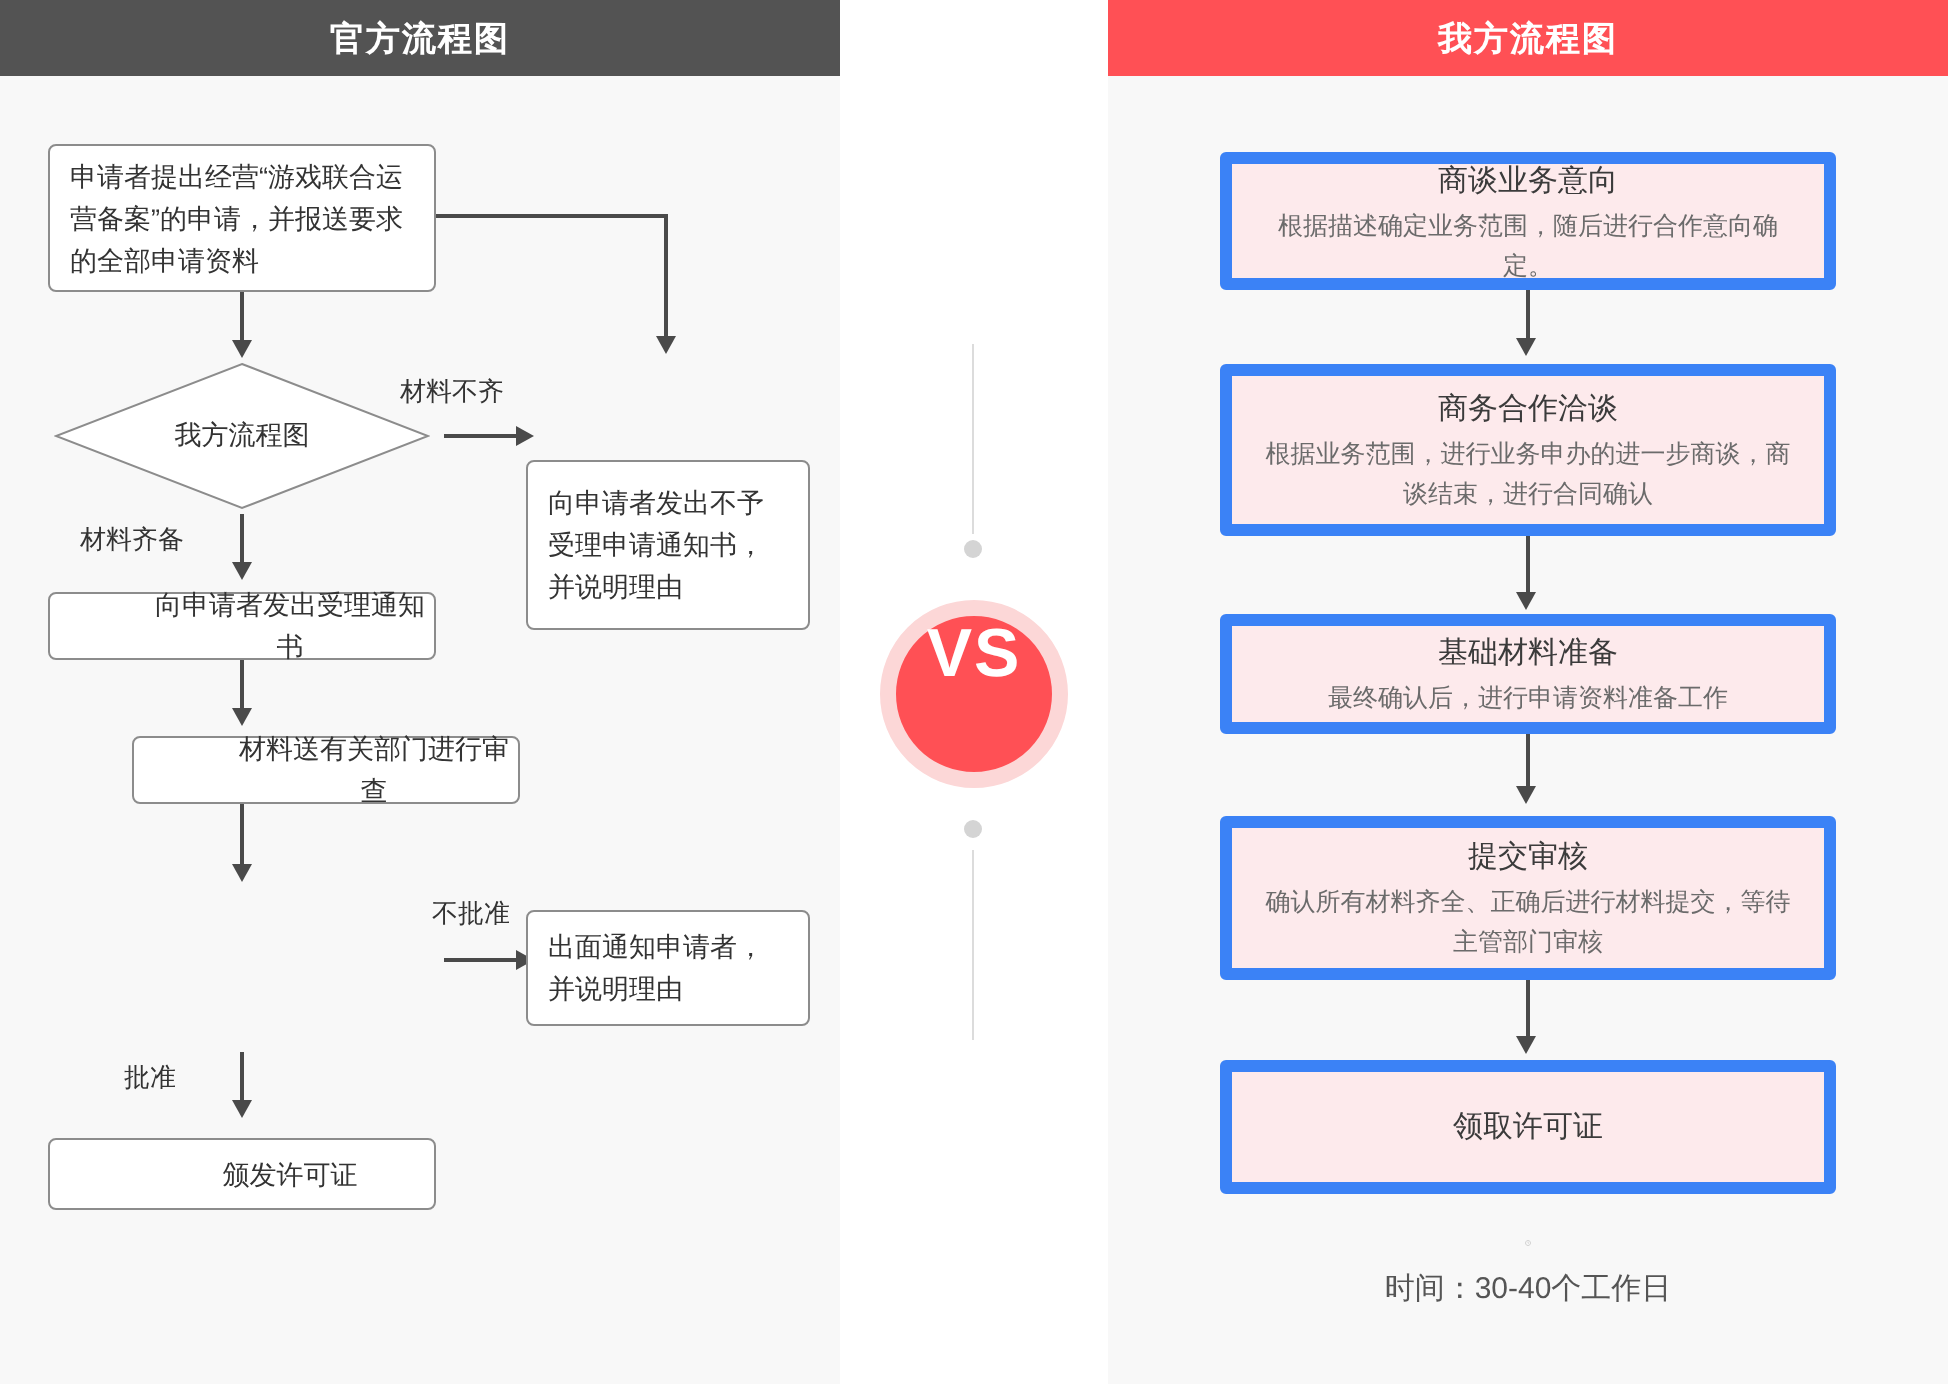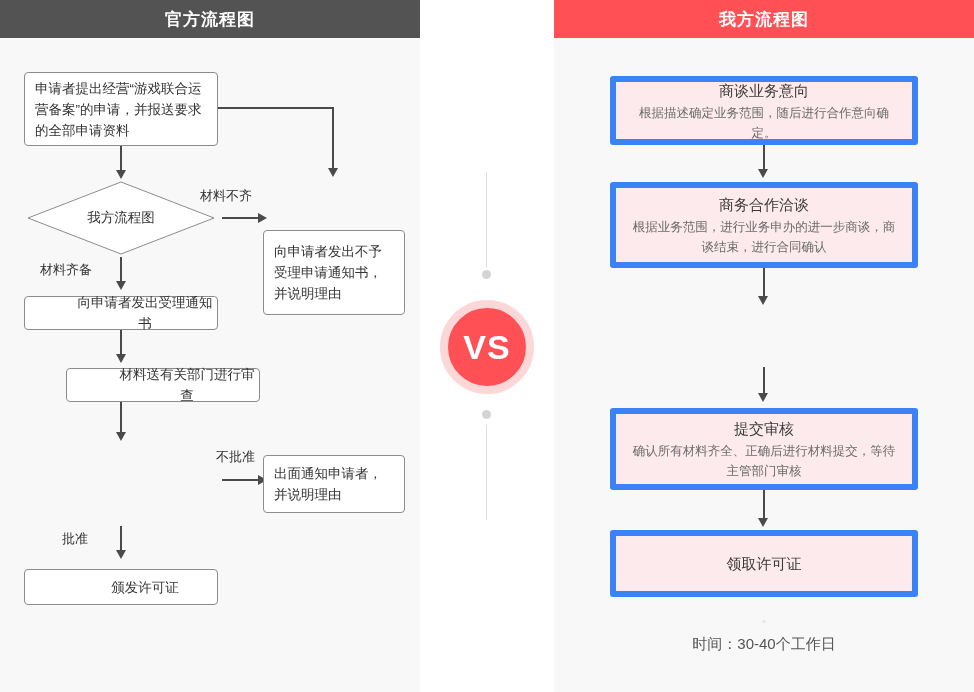--- a/index.html
+++ b/index.html
@@ -58,21 +58,21 @@
   .edge-label{
     position:absolute;color:#333333;font-size:13px;white-space:nowrap;
   }
 
   
   .vs-line{position:absolute;left:486px;width:1px;background:#dcdcdc;}
   .vs-dot{position:absolute;left:482px;width:9px;height:9px;border-radius:50%;background:#d4d4d4;}
   .vs-circle{
     position:absolute;left:440px;top:300px;width:94px;height:94px;border-radius:50%;
     background:#ff5055;border:8px solid #fcd7d7;box-sizing:border-box;
-    display:flex;align-items:center;justify-content:center;
+    display:flex;justify-content:center;
     color:#ffffff;font-size:34px;font-weight:bold;letter-spacing:1px;
   }
 
   
   .r-box{
     position:absolute;left:610px;width:308px;box-sizing:border-box;
     background:#fdeaec;border:6px solid #3b82f6;border-radius:3px;
     display:flex;flex-direction:column;align-items:center;justify-content:center;
     text-align:center;
   }
@@ -183,20 +183,24 @@
   <div class="r-vline" style="top:145px;height:26px;"></div>
   <div class="r-arrow" style="top:169px;"></div>
 
   <div class="r-box" style="top:182px;height:86px;">
     <div class="r-title">商务合作洽谈</div>
     <div class="r-desc">根据业务范围，进行业务申办的进一步商谈，商谈结束，进行合同确认</div>
   </div>
   <div class="r-vline" style="top:268px;height:30px;"></div>
   <div class="r-arrow" style="top:296px;"></div>
 
+  <div class="r-box" style="top:307px;height:60px;">
+    <div class="r-title">基础材料准备</div>
+    <div class="r-desc">最终确认后，进行申请资料准备工作</div>
+  </div>
   <div class="r-vline" style="top:367px;height:28px;"></div>
   <div class="r-arrow" style="top:393px;"></div>
 
   <div class="r-box" style="top:408px;height:82px;">
     <div class="r-title">提交审核</div>
     <div class="r-desc">确认所有材料齐全、正确后进行材料提交，等待主管部门审核</div>
   </div>
   <div class="r-vline" style="top:490px;height:30px;"></div>
   <div class="r-arrow" style="top:518px;"></div>
 

